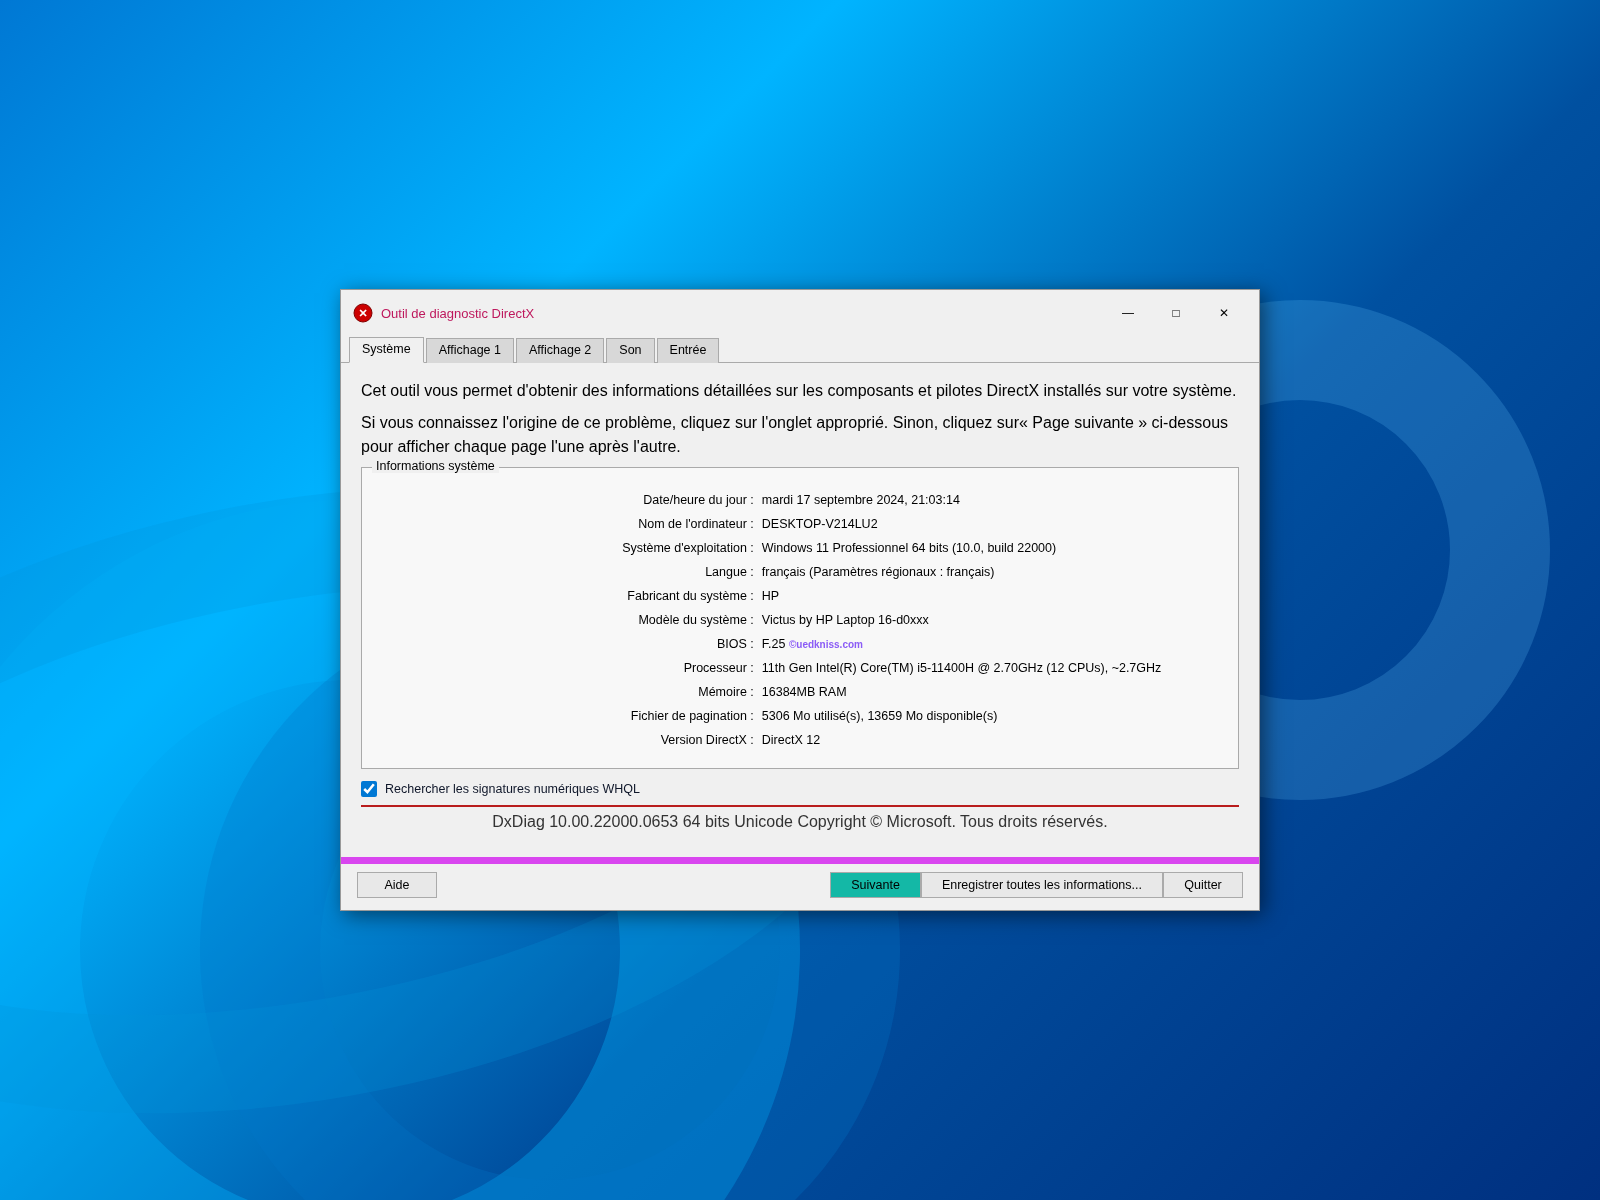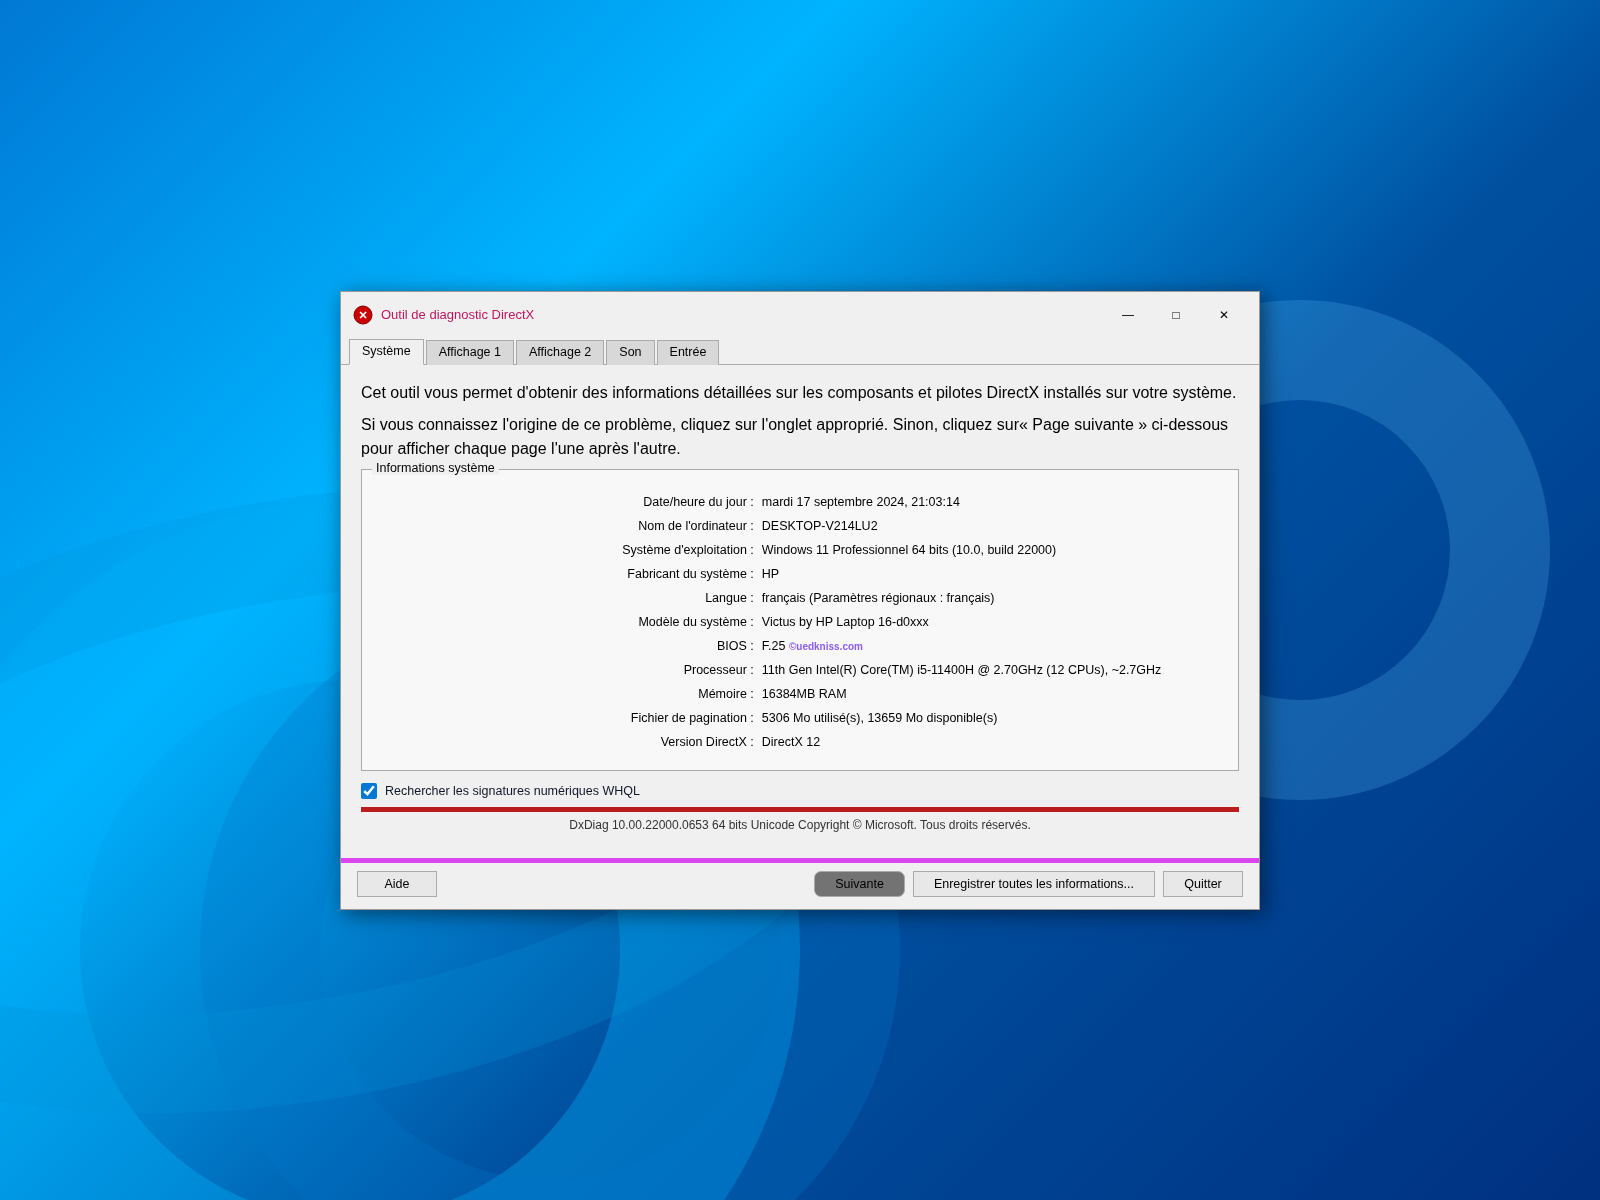--- a/index.html
+++ b/index.html
@@ -222,52 +222,50 @@
     }
 
     .checkbox-label {
       font-size: 12.5px;
       color: #0f172a;
     }
 
     
     .copyright-footer {
       text-align: center;
-      font-size: 12px;
+      font-size: 16px;
       color: #333;
       padding: 6px 0 10px 0;
-      border-top: 5px solid #b91c1c;
+      border-top: 2px solid #b91c1c;
     }
 
     
     .button-row {
       display: flex;
       align-items: center;
       padding: 8px 16px 12px 16px;
       background: #f0f0f0;
-      border-top: 5px solid #d946ef;
-      gap: 8px;
+      border-top: 7px solid #d946ef;
     }
 
     .btn {
       padding: 5px 20px;
       border: 1px solid #aaa;
       background: #e8e8e8;
       font-size: 12.5px;
       cursor: pointer;
       min-width: 80px;
     }
 
     .btn-aide {
       margin-right: auto;
     }
 
     .btn-suivante {
-      background: #737373;
-      border-radius: 7px;
+      background: #14b8a6;
     }
 
     .watermark-inline {
       color: #8b5cf6;
       font-weight: bold;
       font-size: 10px;
       font-family: 'Segoe UI', sans-serif;
       text-align: center;
     }
   </style>
@@ -319,26 +317,26 @@
               </tr>
               <tr>
                 <td class="label">Nom de l'ordinateur :</td>
                 <td class="value">DESKTOP-V214LU2</td>
               </tr>
               <tr>
                 <td class="label">Système d'exploitation :</td>
                 <td class="value">Windows 11 Professionnel 64 bits (10.0, build 22000)</td>
               </tr>
               <tr>
+                <td class="label">Langue :</td>
+                <td class="value">français (Paramètres régionaux : français)</td>
+              </tr>
+              <tr>
                 <td class="label">Fabricant du système :</td>
                 <td class="value">HP</td>
-              </tr>
-              <tr>
-                <td class="label">Langue :</td>
-                <td class="value">français (Paramètres régionaux : français)</td>
               </tr>
               <tr>
                 <td class="label">Modèle du système :</td>
                 <td class="value">Victus by HP Laptop 16-d0xxx</td>
               </tr>
               <tr>
                 <td class="label">BIOS :</td>
                 <td class="value"><span>F.25 </span><span class="watermark-inline">©uedkniss.com</span></td>
               </tr>
               <tr>

